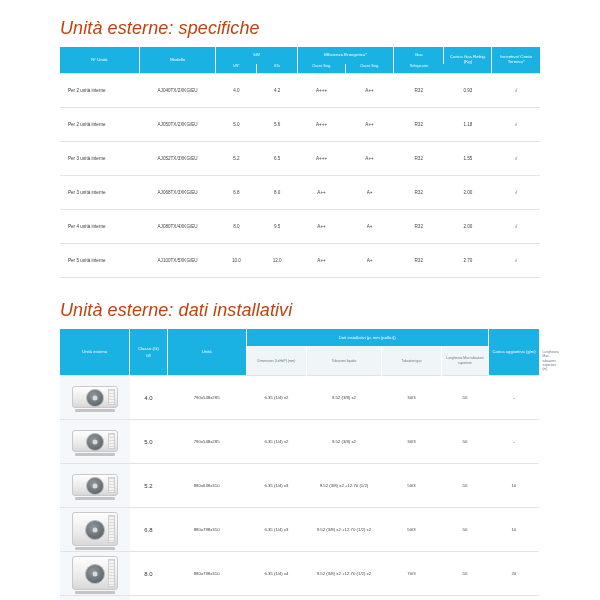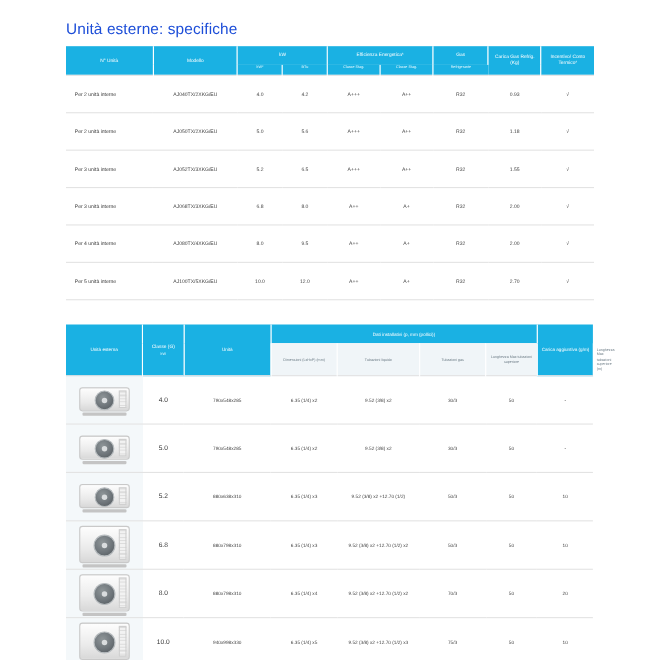--- a/index.html
+++ b/index.html
@@ -10,25 +10,26 @@
     font-family: "Liberation Sans", sans-serif;
     color: #333;
   }
   .page {
     width: 600px; height: 600px;
     padding: 18px 60px 0 60px;
     overflow: hidden;
     position: relative;
   }
   h2.section-title {
-    font-size: 14px;
+    font-size: 18px;
     font-weight: normal;
-    color: #1d4ed8;
+    color: #c2410c;
     margin: 0 0 8px 0;
     letter-spacing: 0.1px;
+    font-style: italic;
   }
   .spacer { height: 22px; }
 
   table {
     width: 100%;
     border-collapse: collapse;
     table-layout: fixed;
   }
 
   
@@ -271,20 +272,21 @@
         <td>A+</td>
         <td>R32</td>
         <td>2.70</td>
         <td class="check">√</td>
       </tr>
     </tbody>
   </table>
 
   <div class="spacer"></div>
 
+  <h2 class="section-title">Unità esterne: dati installativi</h2>
 
   <table class="t2">
     <colgroup>
       <col style="width:15%">
       <col style="width:8%">
       <col style="width:17%">
       <col style="width:13%">
       <col style="width:16%">
       <col style="width:13%">
       <col style="width:10%">

